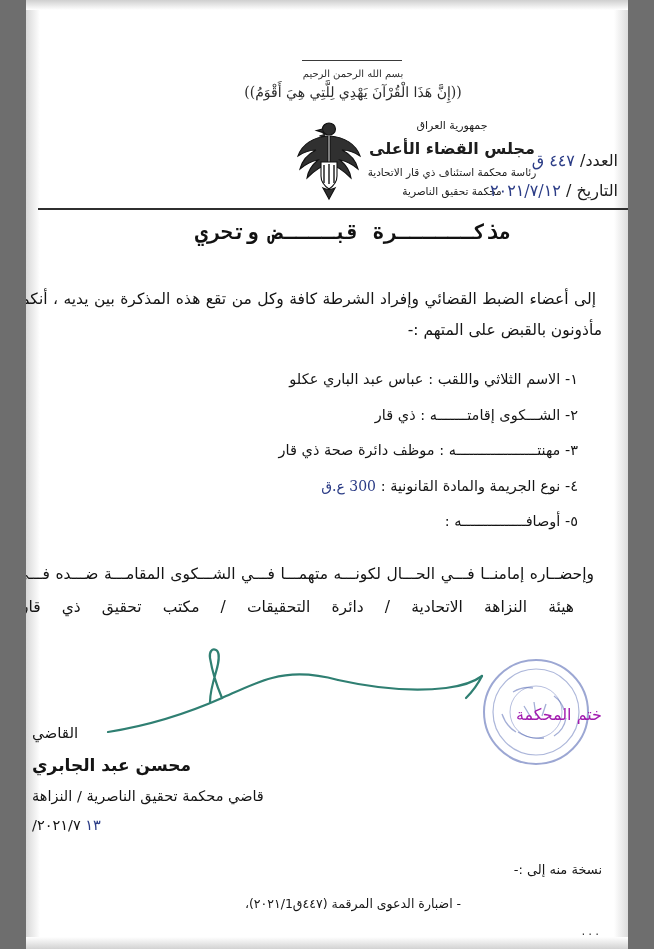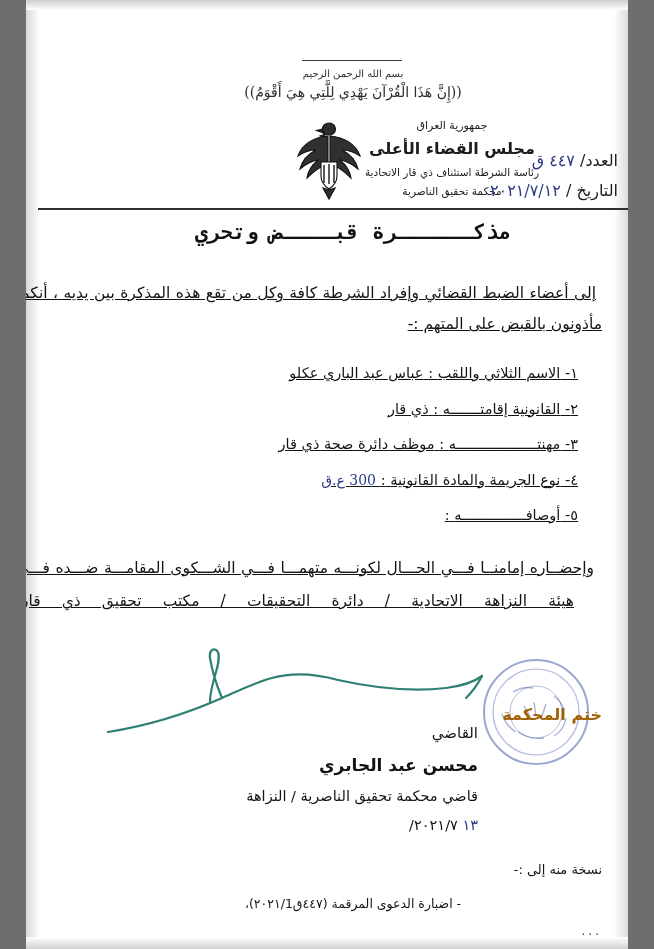--- a/index.html
+++ b/index.html
@@ -92,27 +92,26 @@
     text-align: center;
     font-size: 21px;
     font-weight: bold;
     letter-spacing: 1px;
     color: #111;
     font-family: Liberation Mono, monospace;
   }
 
   
   .body-wrap {
-    top: 278px; right: 26px; width: 600px;
+    top: 284px; right: 26px; width: 600px;
     direction: rtl;
     text-align: right;
     font-size: 15.5px;
     line-height: 2.0;
     color: #141414;
-    text-decoration: underline;
   }
   .para-justify {
     text-align: justify;
     text-align-last: justify;
     padding-left: 18px;
     padding-right: 6px;
   }
   .items {
     margin-top: 16px;
     padding-right: 24px;
@@ -145,27 +144,27 @@
     padding-left: 14px; padding-right: 28px;
   }
 
   
   .sig-svg { top: 640px; left: 0; width: 654px; height: 130px; }
 
   .stamp-label {
     top: 705px; right: 26px; width: 130px;
     text-align: right;
     font-size: 16px;
-    font-weight: bold;
-    color: #a16207;
+    font-weight: normal;
+    color: #a21caf;
   }
 
   .judge-block {
-    top: 718px; left: 12px; width: 440px;
-    text-align: right;
+    top: 718px; left: 6px; width: 440px;
+    text-align: left;
     line-height: 2.0;
     color: #141414;
   }
   .judge-block .role { font-size: 15px; }
   .judge-block .name { font-size: 17px; font-weight: bold; }
   .judge-block .court { font-size: 14.5px; }
   .judge-block .date { font-size: 14.5px; letter-spacing: 1px; }
   .judge-block .date .hw {
     color: #2b3c86;
     font-family: "DejaVu Serif", "Liberation Serif", serif;
@@ -205,21 +204,21 @@
   <div class="abs hdr-rule"></div>
 
   <div class="abs basmala">
     <div>بسم الله الرحمن الرحيم</div>
     <div class="line2">((إِنَّ هَذَا الْقُرْآنَ يَهْدِي لِلَّتِي هِيَ أَقْوَمُ))</div>
   </div>
 
   <div class="abs state-block">
     <div class="l1">جمهورية العراق</div>
     <div class="l2">مجلس القضاء الأعلى</div>
-    <div class="l3">رئاسة الشرطة استئناف ذي قار الاتحادية</div>
+    <div class="l3">رئاسة محكمة استئناف ذي قار الاتحادية</div>
     <div class="l4">محكمة تحقيق الناصرية</div>
   </div>
 
   <div class="abs emblem">
     <svg viewBox="0 0 74 84" width="74" height="84" aria-hidden="true">
       <g fill="none" stroke="#222" stroke-width="1.1">
 
         <path d="M37 6 c-4 0 -7 2.5 -7 6 c0 2 1 3.6 2.4 4.6 l-5 1.4 l5.2 1 c-0.6 1 -0.8 2 -0.8 3" fill="#2a2a2a"></path>
         <ellipse cx="37" cy="11" rx="6.5" ry="6" fill="#2d2d2d" stroke="#111"></ellipse>
         <path d="M30.5 11 l-6 1.6 l6 1.8" fill="#2d2d2d" stroke="#111"></path>
@@ -260,21 +259,21 @@
 
       <div class="item">
         <span class="lbl">١-</span>
         <span class="lbl">الاسم الثلاثي واللقب</span>
         <span class="lbl">:</span>
         <span class="val">عباس عبد الباري عكلو</span>
       </div>
 
       <div class="item">
         <span class="lbl">٢-</span>
-        <span class="lbl">القانونية إقامتـــــــه</span>
+        <span class="lbl">الشـــكوى إقامتـــــــه</span>
         <span class="lbl">:</span>
         <span class="val">ذي قار</span>
       </div>
 
       <div class="item">
         <span class="lbl">٣-</span>
         <span class="lbl">مهنتـــــــــــــــــــه</span>
         <span class="lbl">:</span>
         <span class="val">موظف دائرة صحة ذي قار</span>
       </div>

